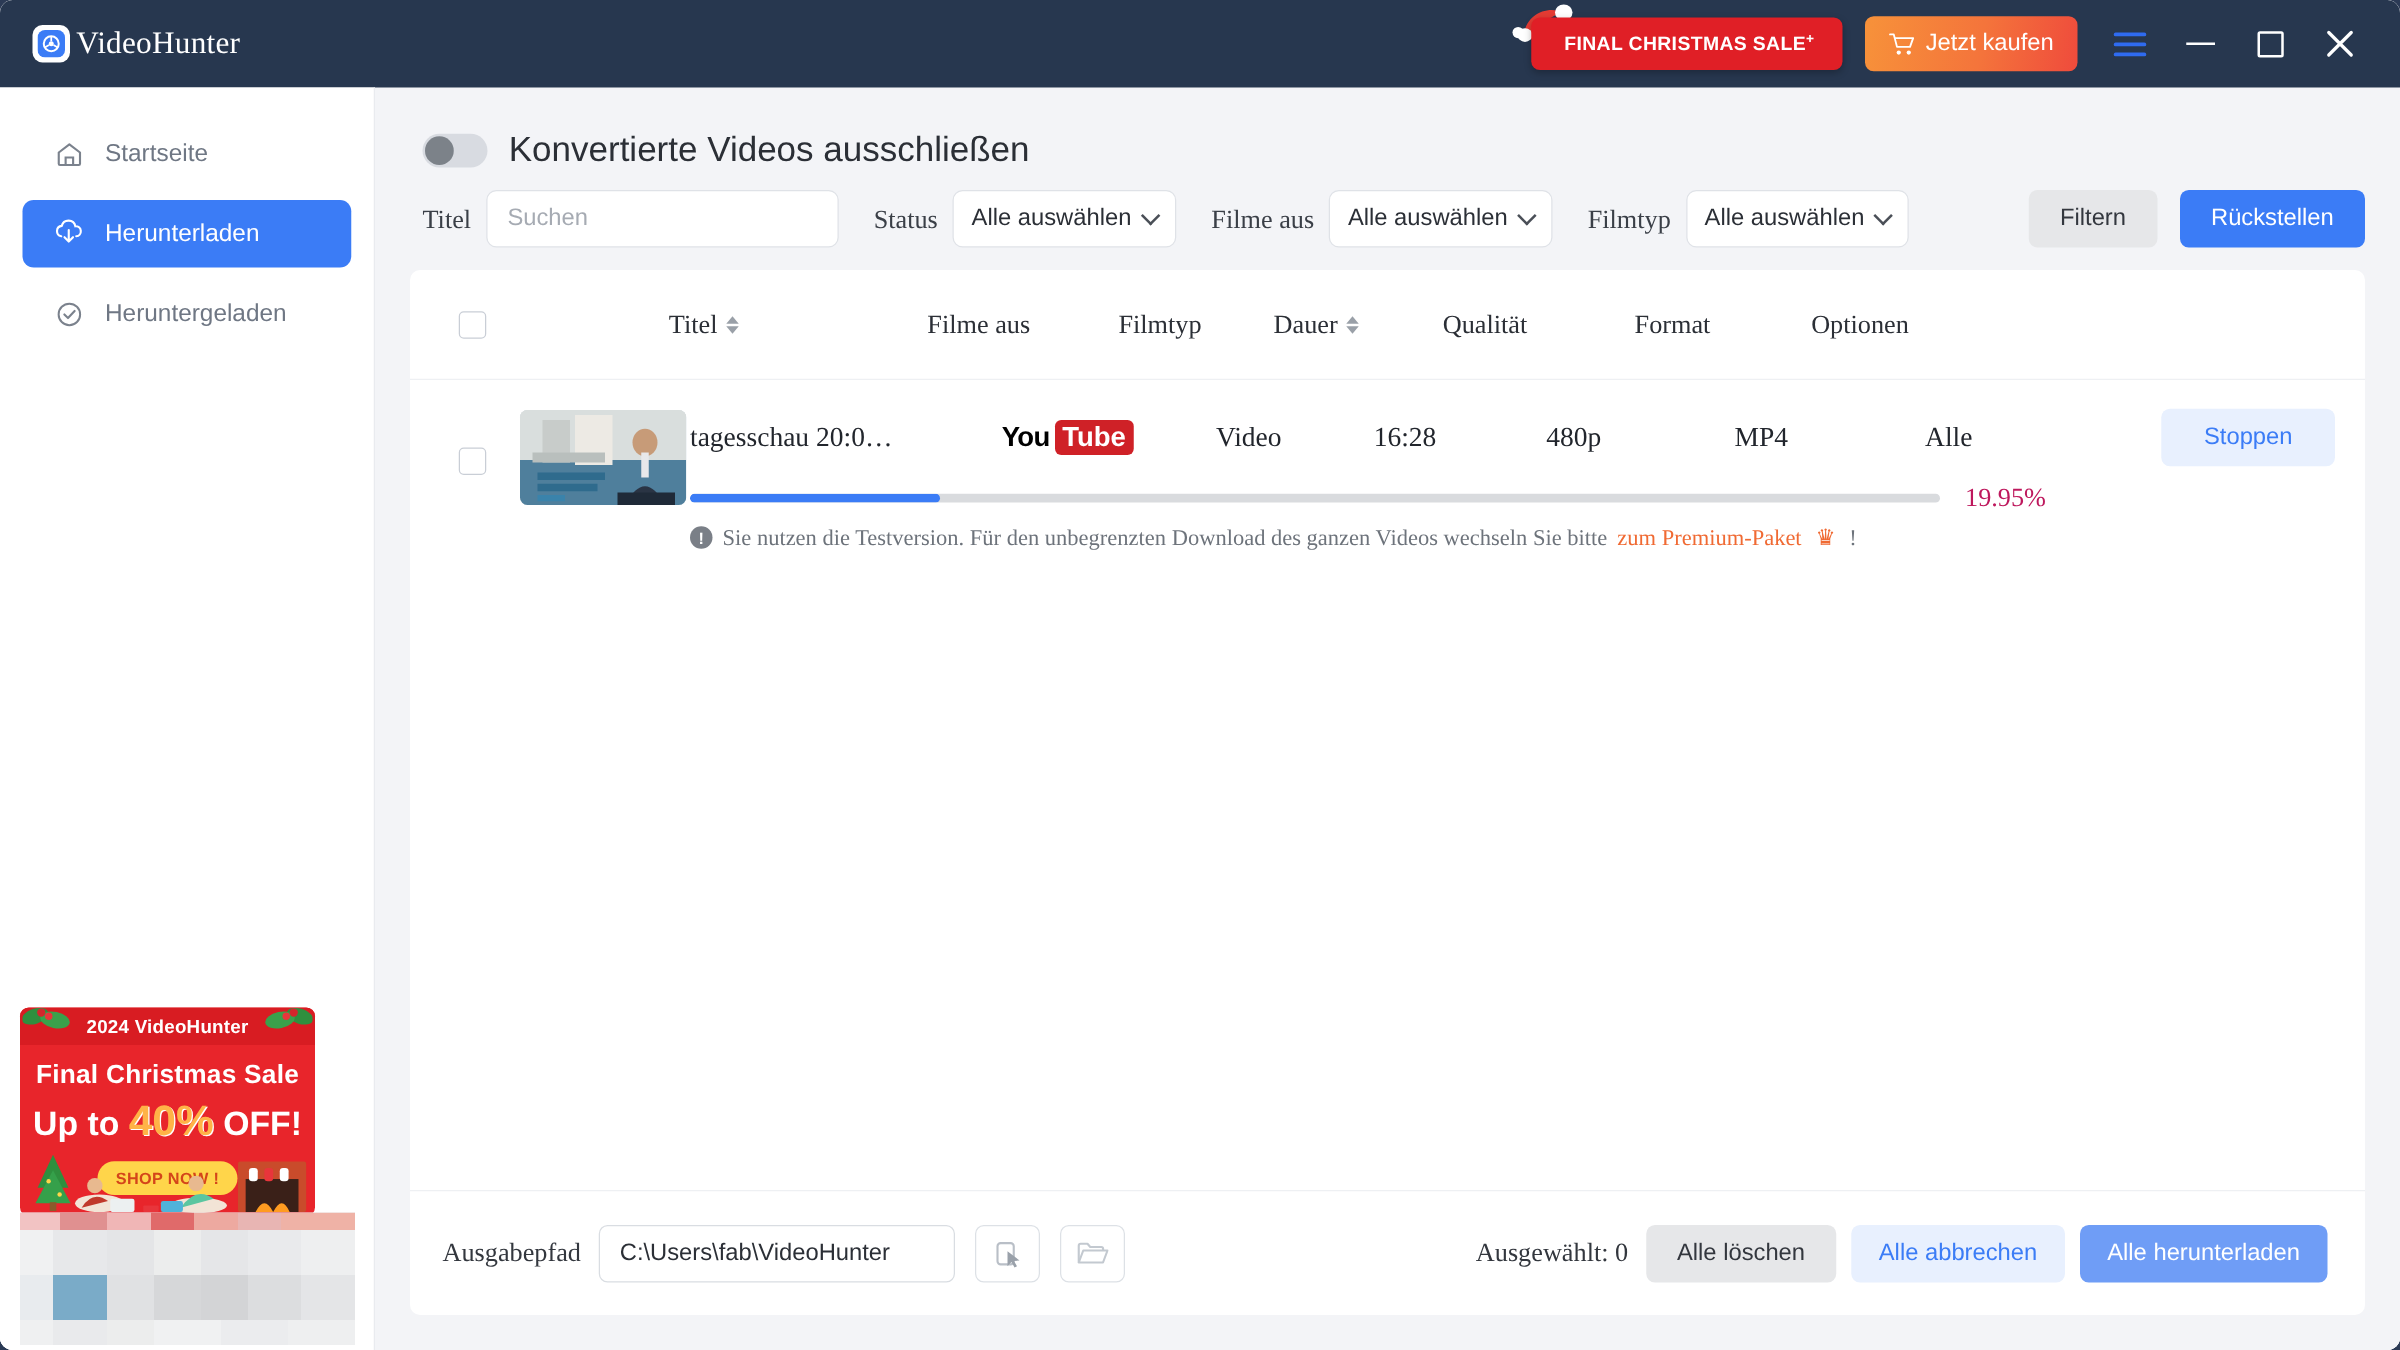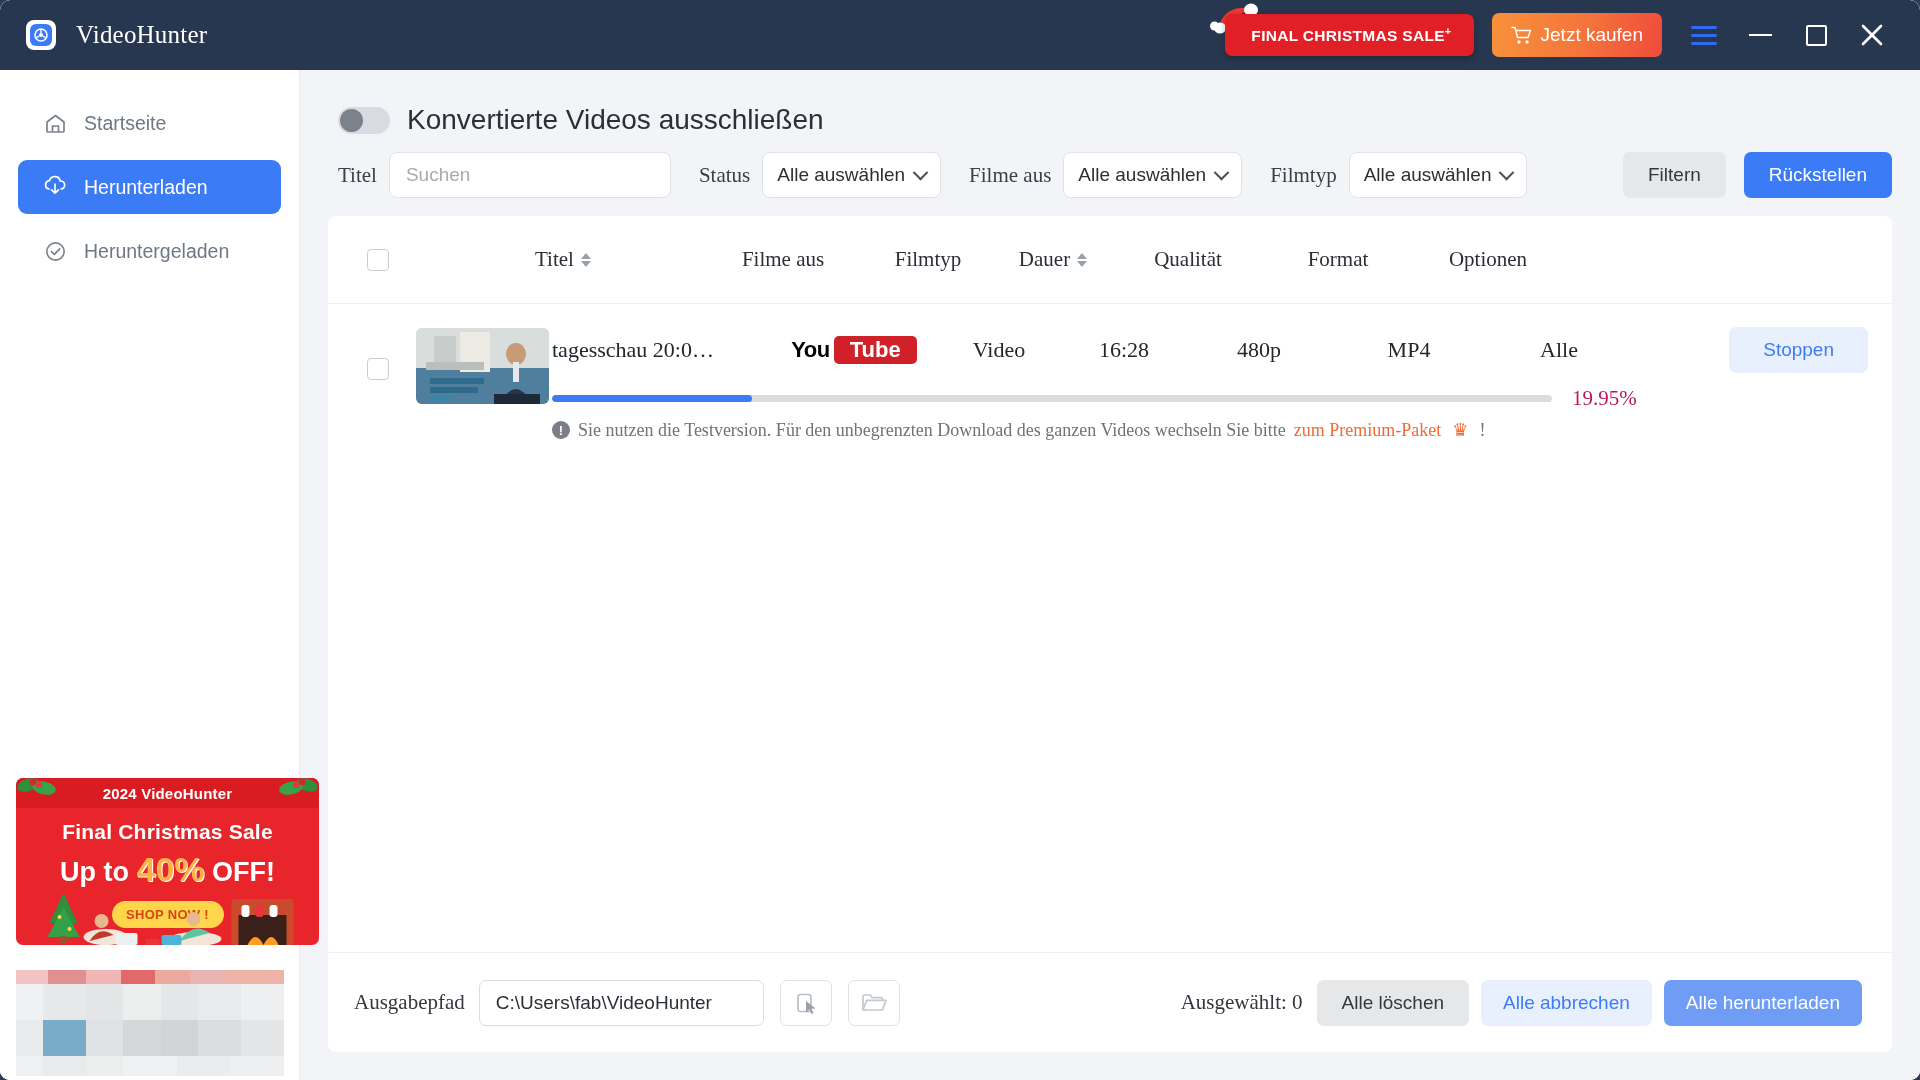--- a/index.html
+++ b/index.html
@@ -25,21 +25,21 @@
     height: 70px;
     background: #273category;
     background: #27374f;
     display: flex;
     align-items: center;
     padding: 0 20px 0 26px;
     flex: 0 0 70px;
     position: relative;
     border-radius: 10px 10px 0 0;
   }
-  .brand { display: flex; align-items: center; gap: 20px; }
+  .brand { display: flex; align-items: center; gap: 5px; }
   .brand-logo {
     width: 30px; height: 30px;
     background: #ffffff;
     border-radius: 8px;
     display: flex; align-items: center; justify-content: center;
   }
   .brand-logo svg { display:block; }
   .brand-name {
     color: #ffffff;
     font-family: "Liberation Serif", serif;
@@ -119,22 +119,22 @@
     padding-left: 25px;
     color: #6f7784;
     font-size: 19.5px;
     cursor: pointer;
   }
   .nav-item.active { background: #3b7cf6; color: #fff; }
   .nav-item .ico { width: 24px; height: 24px; display:flex;align-items:center;justify-content:center; }
 
   .promo {
     position: absolute;
-    left: 16px; top: 708px;
-    width: 303px; height: 167px;
+    left: 16px; top: 736px;
+    width: 236px; height: 167px;
     border-radius: 7px;
     overflow: hidden;
     background: #e8252b;
     cursor: pointer;
   }
   .promo-top {
     height: 30px;
     background: #d81c22;
     color: #fff;
     font-size: 15px;
@@ -335,21 +335,21 @@
     width: 220px;
     white-space: nowrap; overflow: hidden; text-overflow: ellipsis;
     padding-left: 3px;
   }
   .yt-logo {
     width: 88px; height: 34px;
     display: flex; align-items: center; justify-content:center;
     margin: 0 auto;
   }
   .yt-you { color:#000; font-weight:bold; font-size:22px; font-family:"Liberation Sans",sans-serif; letter-spacing:-.5px;}
-  .yt-tube { background:#cf2127; color:#fff; font-weight:bold; font-size:22px; padding:1px 16px; border-radius:5px; margin-left:4px; font-family:"Liberation Sans",sans-serif;}
+  .yt-tube { background:#cf2127; color:#fff; font-weight:bold; font-size:22px; padding:1px 6px; border-radius:5px; margin-left:4px; font-family:"Liberation Sans",sans-serif;}
   .rt-cell { text-align: center; }
   .stop-btn {
     background: #e8f0fe;
     color: #3b7cf6;
     border: none;
     border-radius: 7px;
     height: 46px;
     padding: 0 34px;
     font-size: 19px;
     cursor: pointer;

